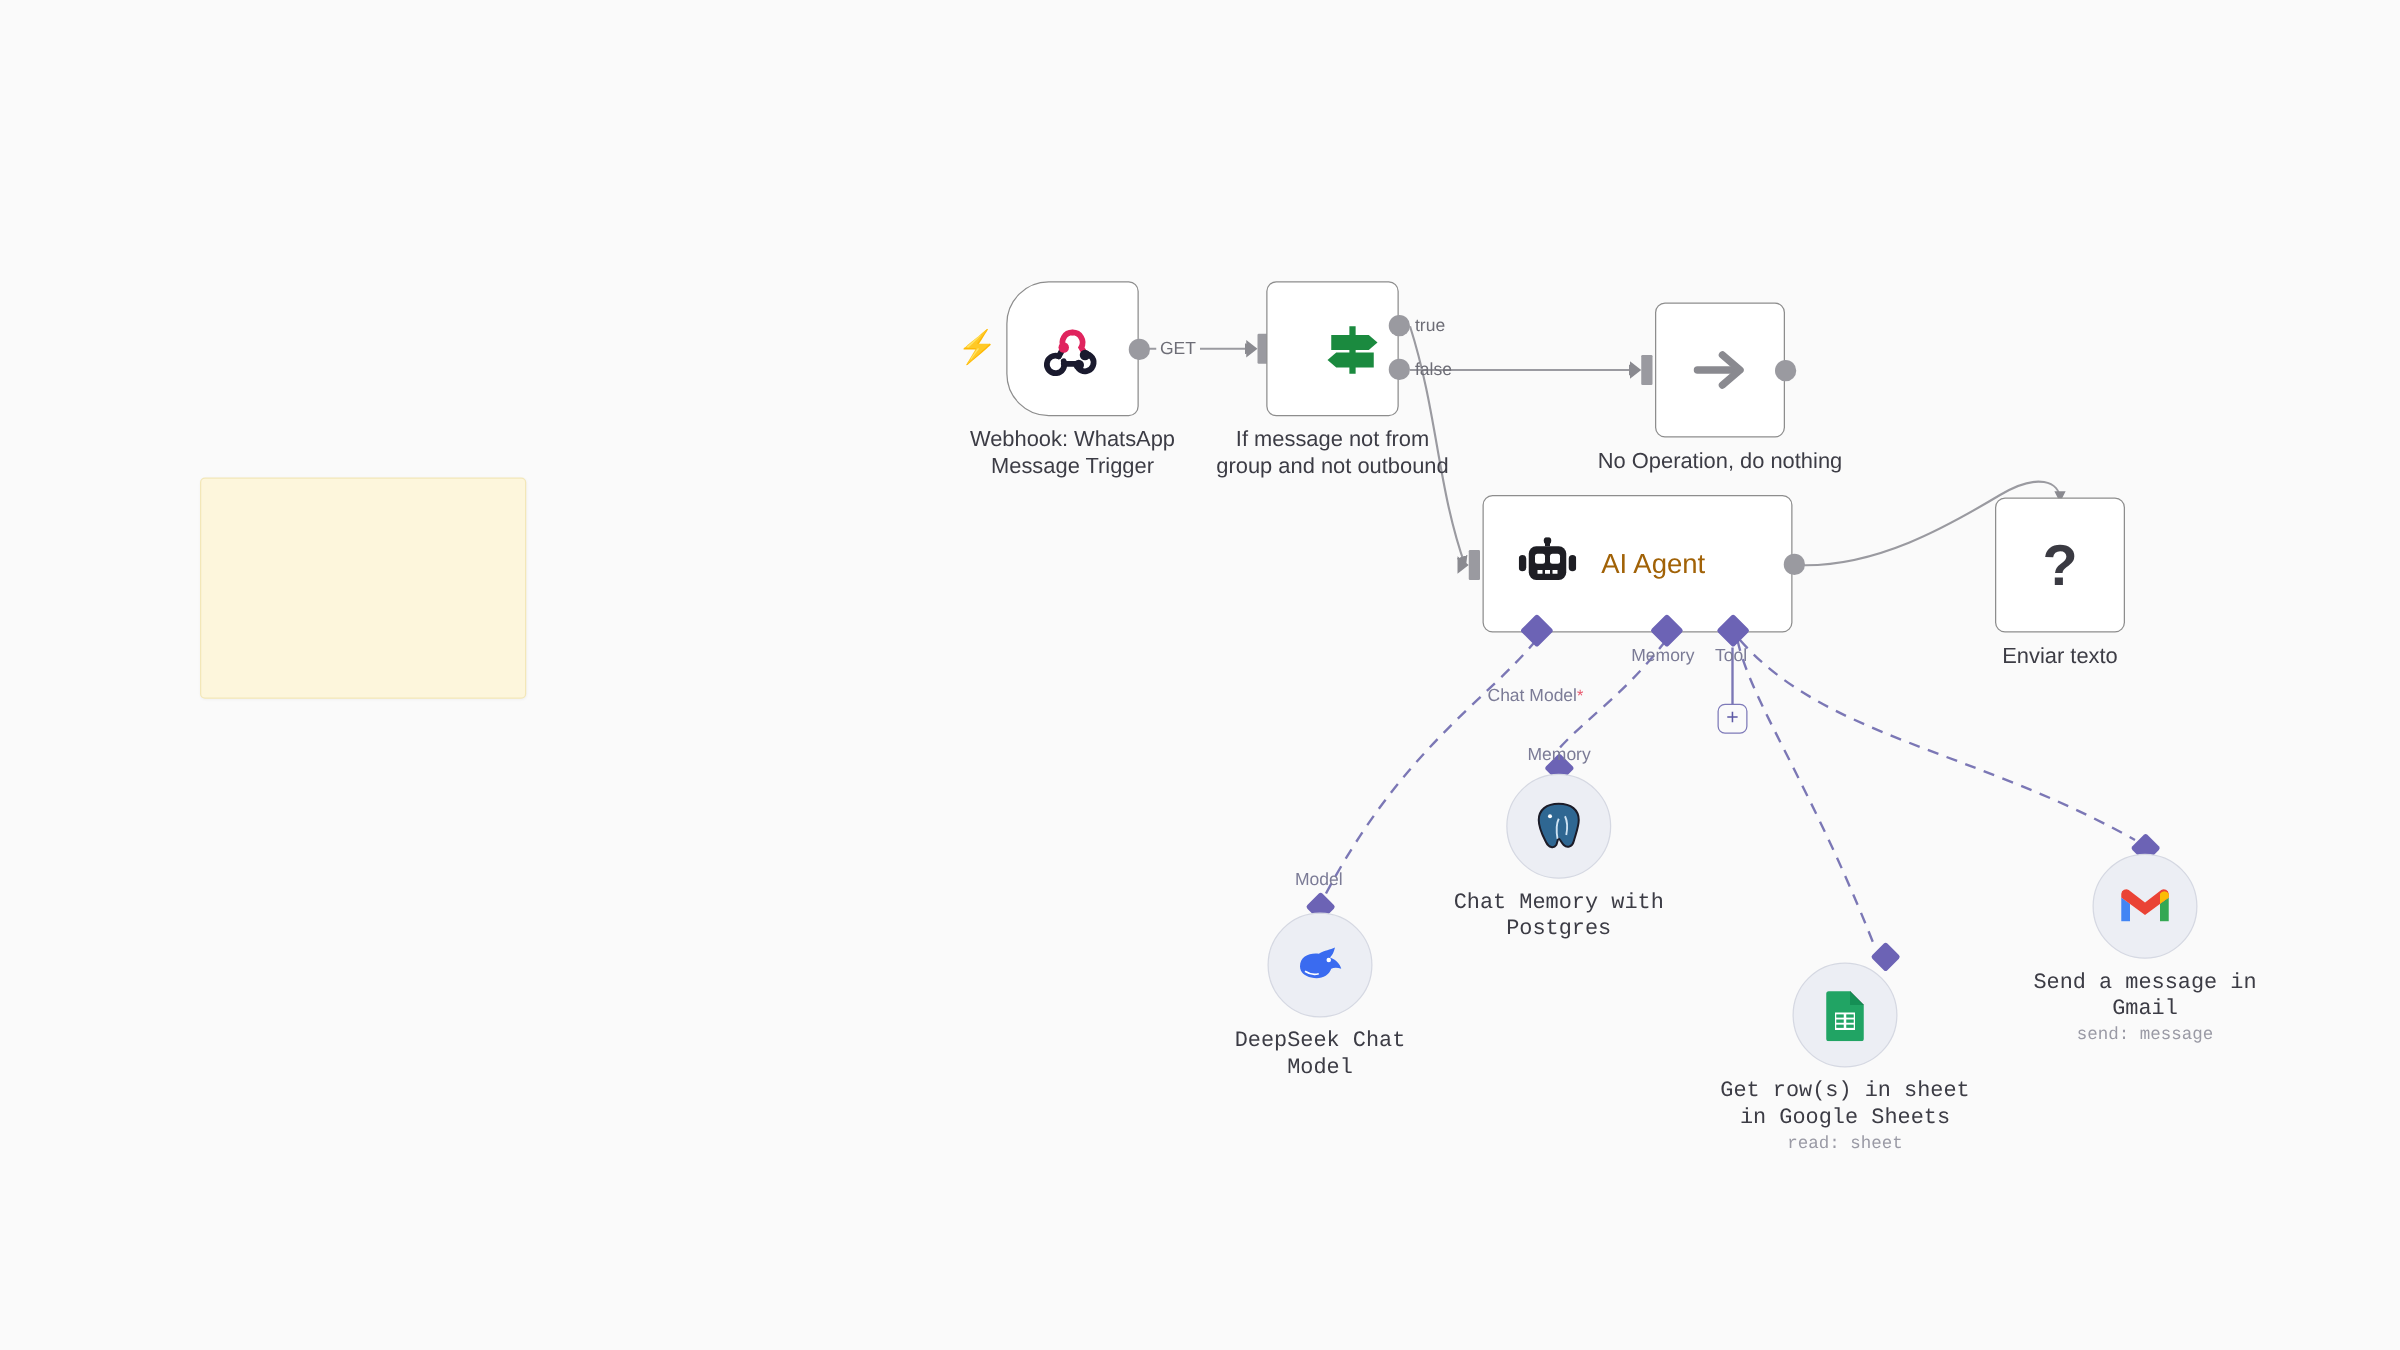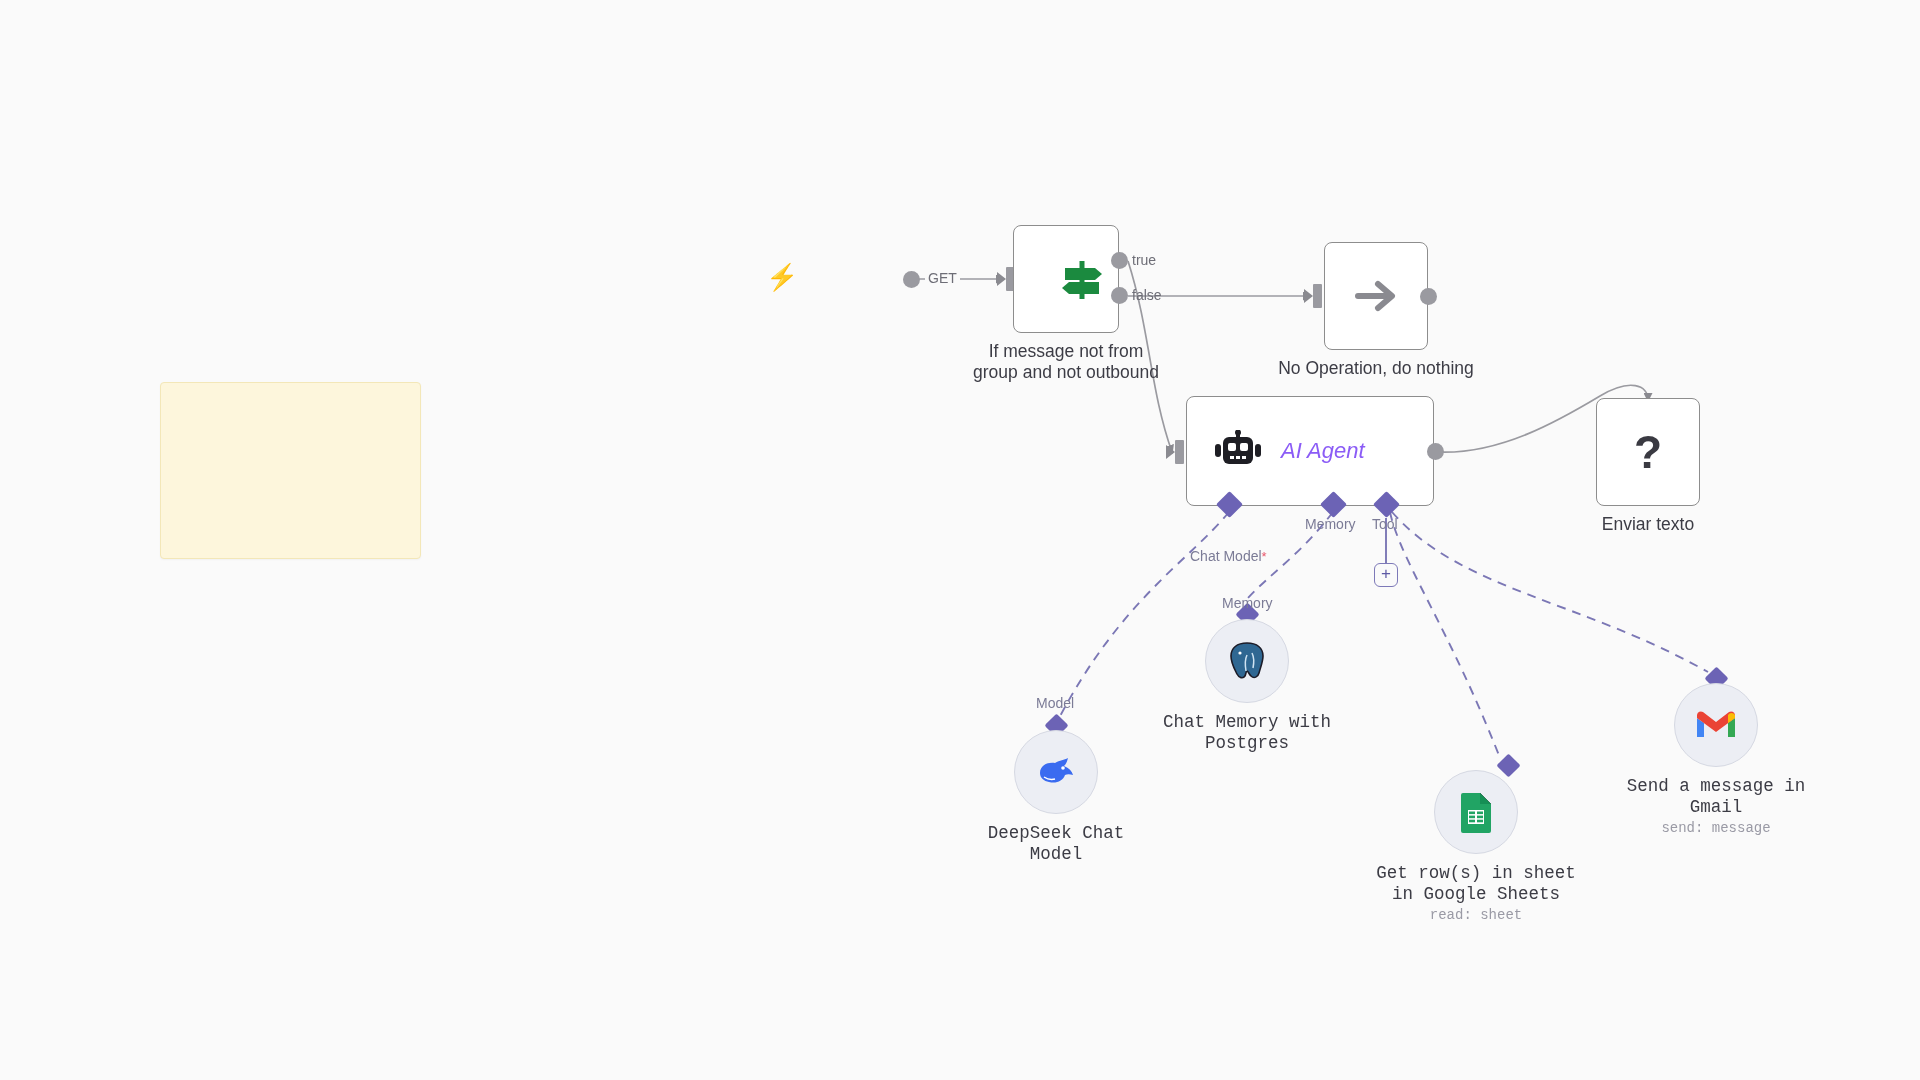--- a/index.html
+++ b/index.html
@@ -67,21 +67,21 @@
     font-size: 14px;
     color: #9a9aa5;
   }
 
   
   .node.agent {
     justify-content: flex-start;
     padding-left: 28px;
     gap: 20px;
   }
-  .agent-title { font-size: 22px; color: #8b5cf6; font-style: italic; }
+  .agent-title { font-size: 22px; color: #a16207; }
 
   
   .dot {
     position: absolute;
     width: 17px; height: 17px;
     border-radius: 50%;
     background: #9a9aa0;
   }
   .in-stub {
     position: absolute;
@@ -197,20 +197,37 @@
 
     <path d="M1386,518 L1386,565" stroke="#7b77b5" stroke-width="1.9" fill="none"></path>
   </svg>
 
   <div class="sticky" style="left:160px; top:382px; width:261px; height:177px;">
     <span></span>
   </div>
 
   <div class="bolt" style="left:766px; top:264px;">⚡</div>
 
+  <div class="node trigger" style="left:805px; top:225px; width:106px; height:108px;">
+    <svg width="48" height="48" viewBox="0 0 48 48">
+      <g fill="none" stroke-width="4.6" stroke-linecap="round">
+        <path d="M24,11 a8,8 0 0 0 -7,12" stroke="#e0245e"></path>
+        <path d="M24,11 a8,8 0 0 1 7,12 l3,5" stroke="#e0245e"></path>
+        <path d="M17,23 l-4,7" stroke="#1a1a2e"></path>
+        <path d="M13,30 a7,7 0 1 0 4,4" stroke="#1a1a2e"></path>
+        <path d="M17,36 h12" stroke="#1a1a2e"></path>
+        <path d="M34,28 a7,7 0 1 1 -5,12" stroke="#1a1a2e"></path>
+      </g>
+      <circle cx="17" cy="23" r="4.2" fill="#e0245e"></circle>
+      <circle cx="34" cy="29" r="4.2" fill="#1a1a2e"></circle>
+      <circle cx="29" cy="37" r="4.2" fill="#1a1a2e"></circle>
+    </svg>
+    <div class="node-label">Webhook: WhatsApp
+Message Trigger</div>
+  </div>
   <div class="dot" style="left:903px; top:271px;"></div>
   <div class="edge-label" style="left:925px; top:270px;">GET</div>
 
   <div class="in-arrow" style="left:997px; top:272px;"></div>
   <div class="in-stub" style="left:1006px; top:267px;"></div>
 
   <div class="node" style="left:1013px; top:225px; width:106px; height:108px;padding-left:32px;">
     <svg width="54" height="48" viewBox="0 0 54 48">
       <rect x="24.5" y="6" width="5" height="38" fill="#1b8a3f"></rect>
       <path d="M10,13 h30 l7,6 l-7,6 h-30 z" fill="#1b8a3f"></path>

